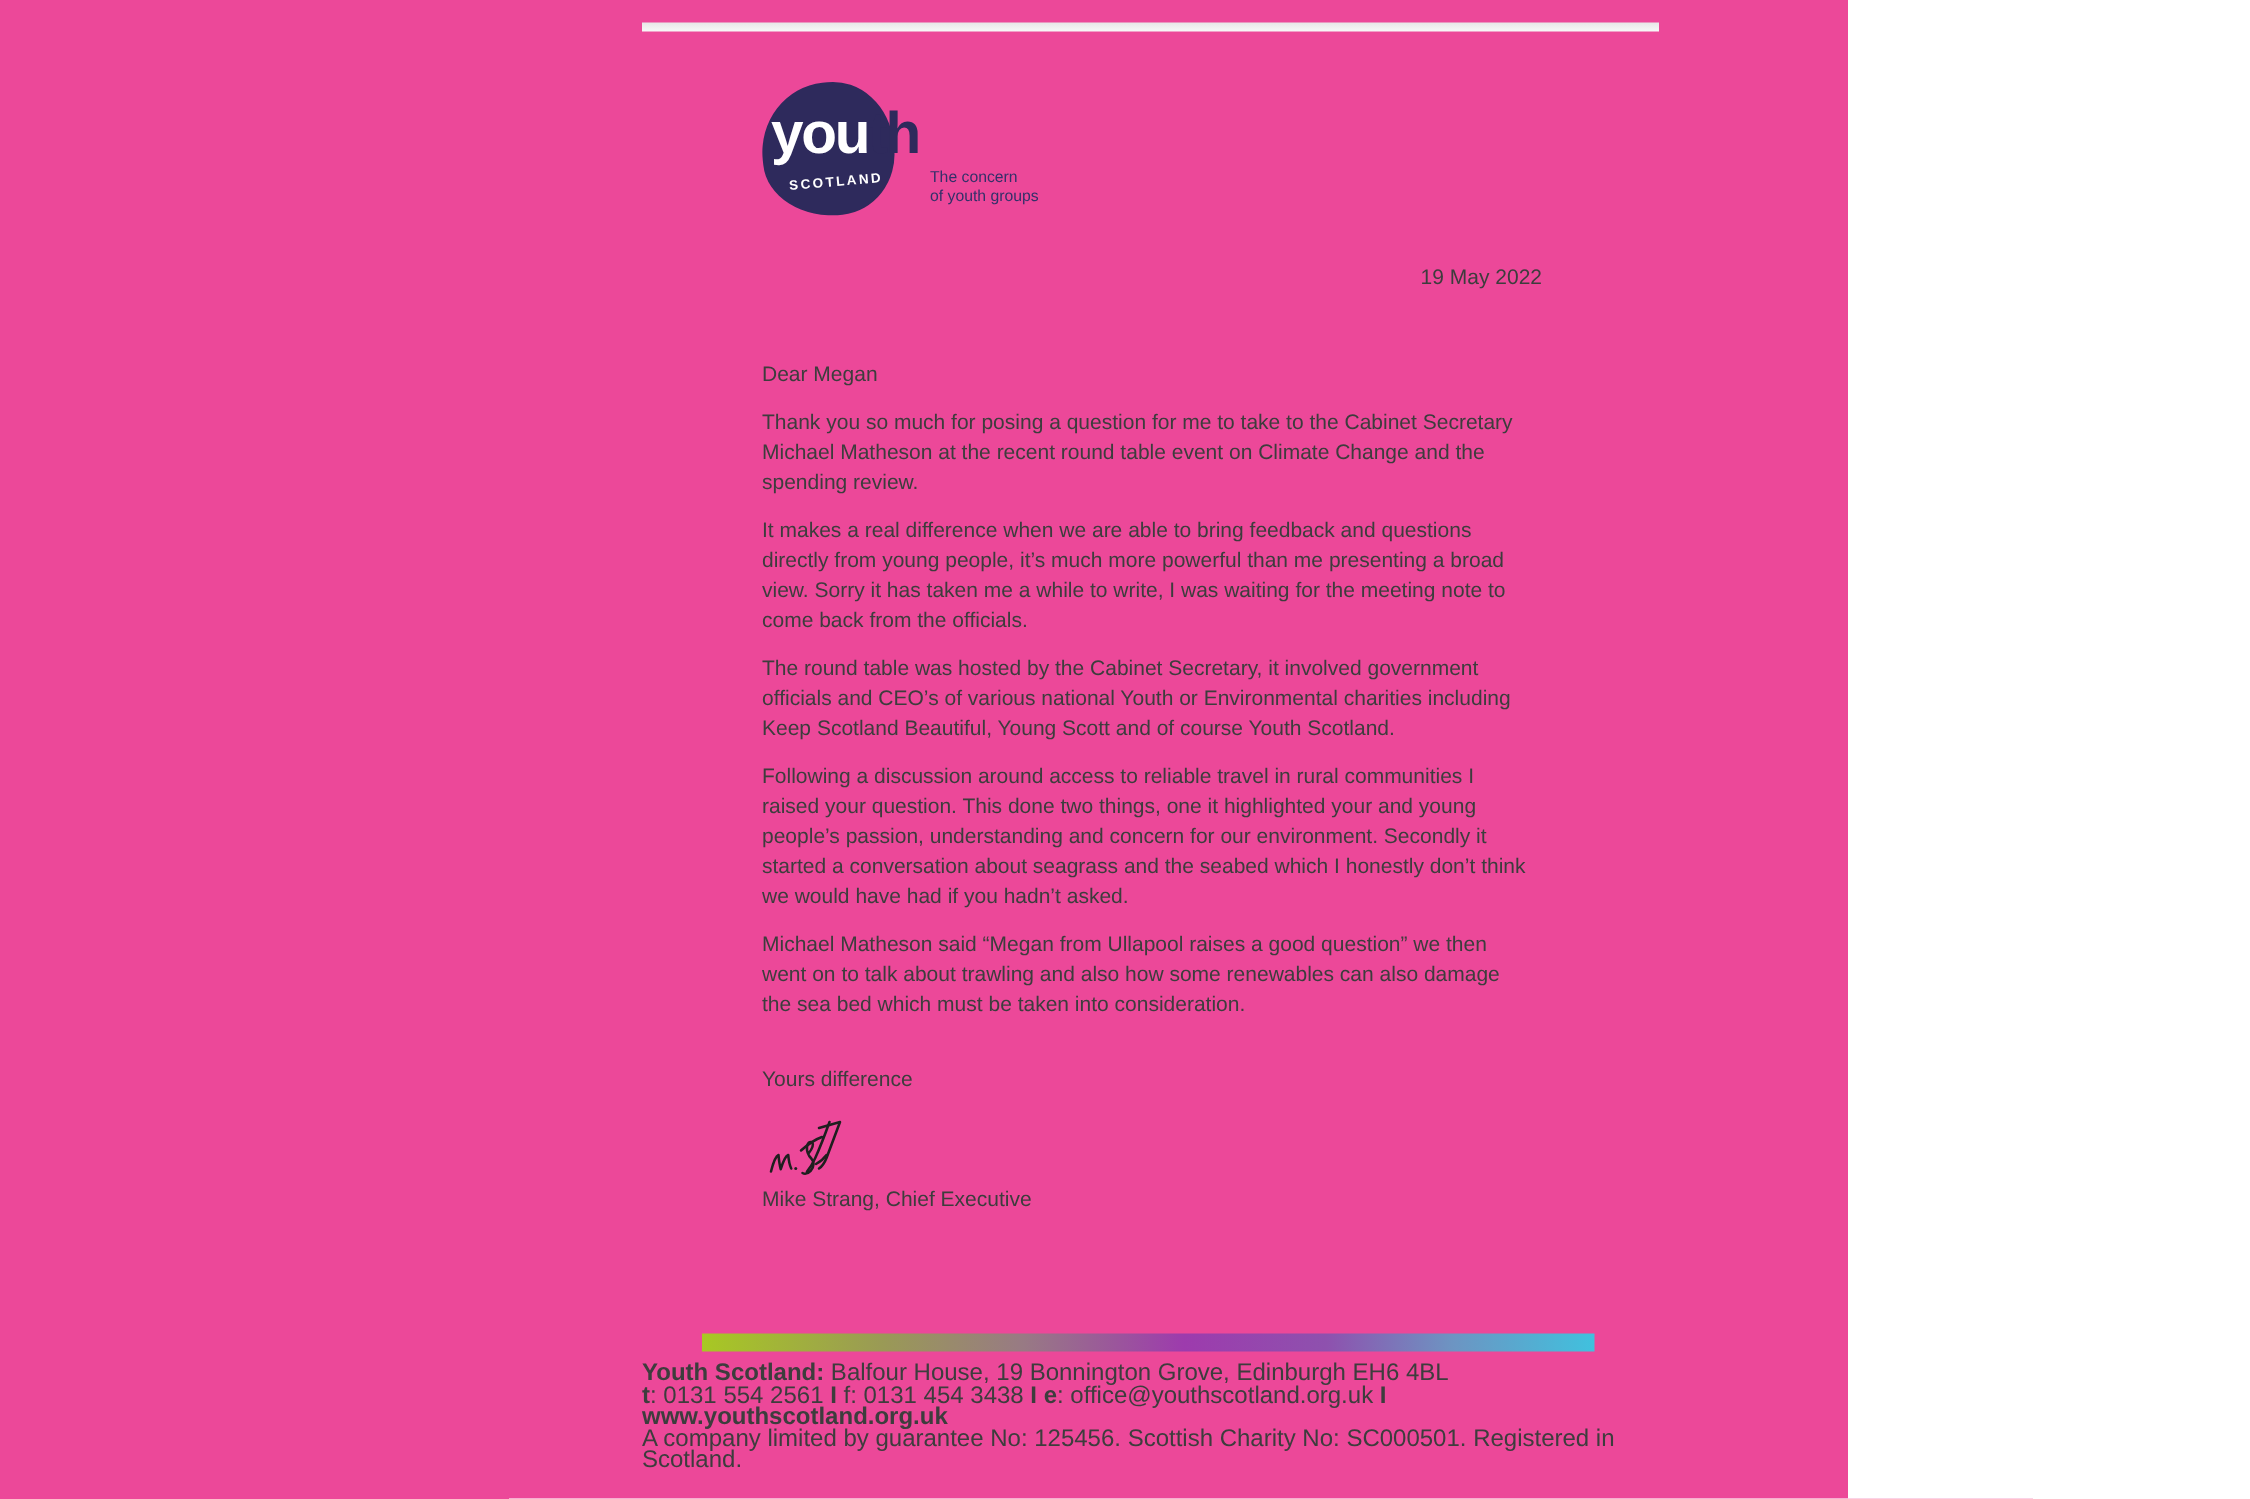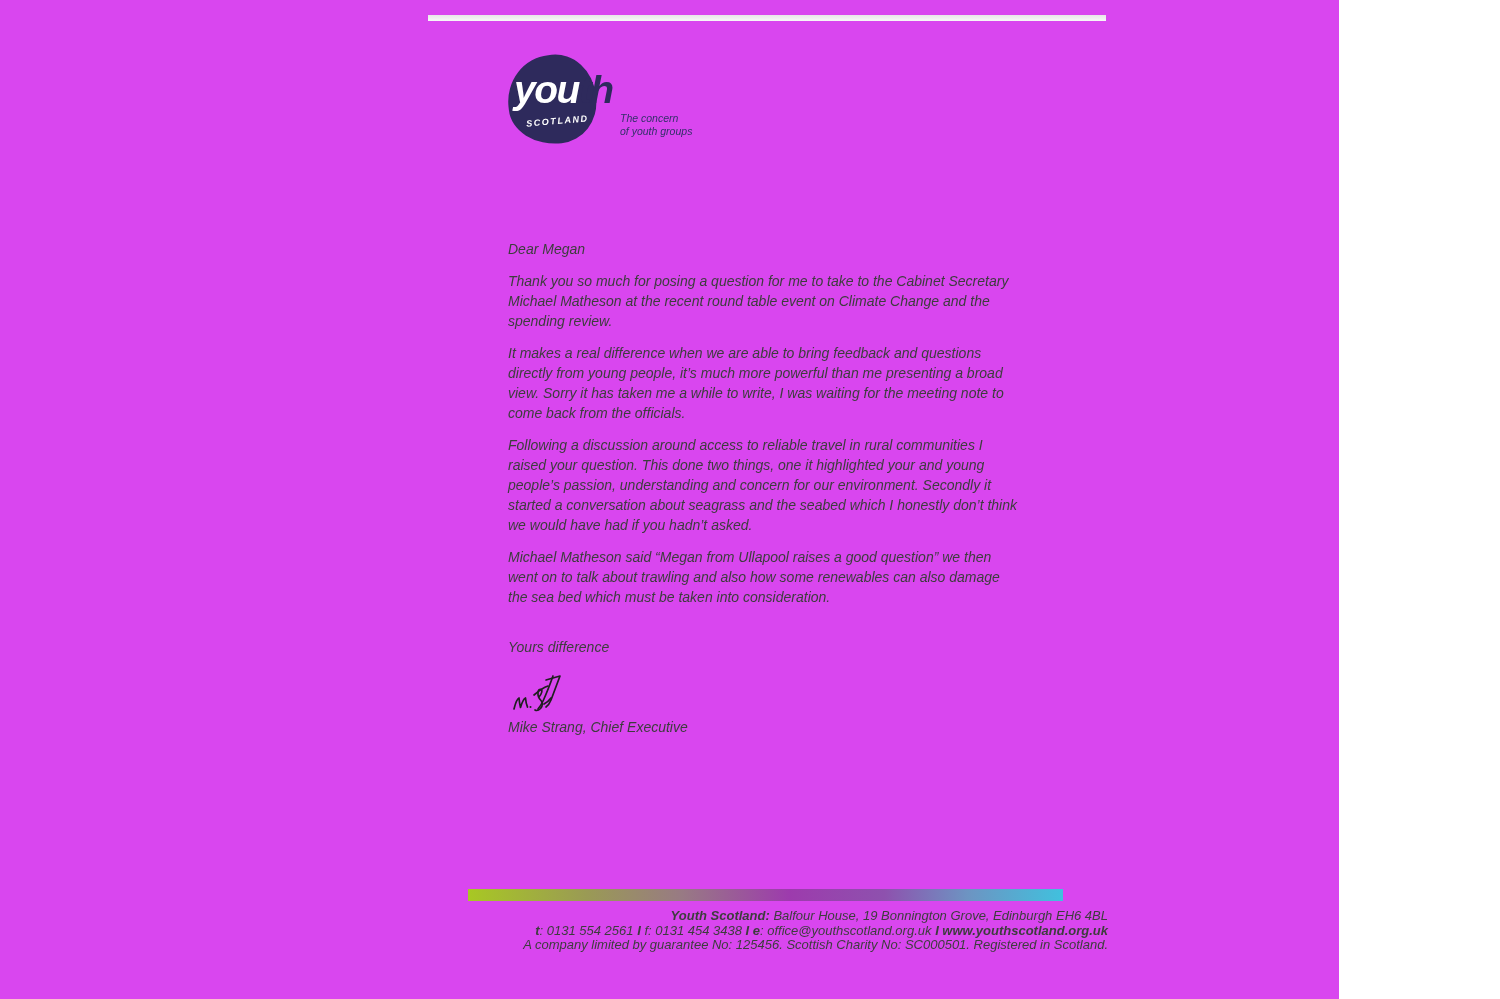--- a/index.html
+++ b/index.html
@@ -1,17 +1,17 @@
 <!DOCTYPE html>
 <html><head>
 <meta charset="utf-8">
 <style>
   * { margin:0; padding:0; box-sizing:border-box; }
   html,body { width:1500px; height:999px; background:#ffffff; font-family:"Liberation Sans", sans-serif; }
-  .stage { position:relative; width:1339px; height:999px; background:#d946ef; overflow:hidden;font-style:italic; }
+  .stage { position:relative; width:1232px; height:999px; background:#ec4899; overflow:hidden; }
 
   .top-band { position:absolute; left:428px; top:15px; width:678px; height:6px;
     background:linear-gradient(#e7e7e7, #f8f8f8); }
 
   
   .logo { position:absolute; left:506px; top:52px; width:200px; height:96px; }
   .logo-blob { position:absolute; left:2px; top:3px; width:88px; height:89px;
     background:#2e2a5c; border-radius:53% 47% 46% 58% / 55% 52% 48% 45%;
     transform:rotate(-6deg); }
   .logo-word { position:absolute; left:8px; top:18px; font-size:39px; font-weight:700;
@@ -33,45 +33,47 @@
   .signoff { margin-top:30px !important; }
   .signature { display:block; margin:14px 0 0 2px; }
   .signature-name { margin-top:16px; }
 
   
   .footer-bar { position:absolute; left:468px; top:889px; width:595px; height:12px;
     background:linear-gradient(90deg,
       #a8c823 0%, #9a9a55 20%, #987a84 36%, #9d3bad 54%, #8e51ae 70%,
       #6d94c2 84%, #40c1de 100%); }
   .footer-text { position:absolute; left:428px; top:909px; width:680px;
-    text-align:right; font-size:13px; line-height:14.5px; color:#3d3d3d; }
+    text-align:left; font-size:16px; line-height:14.5px; color:#3d3d3d; }
   .footer-text b { font-weight:700; }
 </style>
 </head>
 <body>
 
 <div class="stage">
 
   <div class="top-band"></div>
 
   <div class="logo">
     <div class="logo-blob"></div>
     <div class="logo-word"><span class="w-you">you</span><span class="w-th">th</span></div>
     <div class="logo-scotland">SCOTLAND</div>
     <div class="logo-tagline">
       <div>The concern</div>
       <div>of youth groups</div>
     </div>
   </div>
 
+  <div class="date-row">19 May 2022</div>
 
   <div class="letter-body">
     <p>Dear Megan</p>
     <p>Thank you so much for posing a question for me to take to the Cabinet Secretary Michael Matheson at the recent round table event on Climate Change and the spending review.</p>
     <p>It makes a real difference when we are able to bring feedback and questions directly from young people, it’s much more powerful than me presenting a broad view. Sorry it has taken me a while to write, I was waiting for the meeting note to come back from the officials.</p>
+    <p>The round table was hosted by the Cabinet Secretary, it involved government officials and CEO’s of various national Youth or Environmental charities including Keep Scotland Beautiful, Young Scott and of course Youth Scotland.</p>
     <p>Following a discussion around access to reliable travel in rural communities I raised your question. This done two things, one it highlighted your and young people’s passion, understanding and concern for our environment. Secondly it started a conversation about seagrass and the seabed which I honestly don’t think we would have had if you hadn’t asked.</p>
     <p>Michael Matheson said “Megan from Ullapool raises a good question” we then went on to talk about trawling and also how some renewables can also damage the sea bed which must be taken into consideration.</p>
     <p class="signoff">Yours difference</p>
 
     <svg class="signature" width="54" height="46" viewBox="0 0 54 46" fill="none" stroke="#1f1f1f" stroke-width="1.7" stroke-linecap="round" stroke-linejoin="round">
       <path d="M4 38 q2.5 -10 5 -11 q0.5 6 1.5 9.5 q2.5 -8.5 5 -9.5 q0.5 6 2 9"></path>
       <circle cx="20.5" cy="36" r="1" fill="#1f1f1f" stroke="none"></circle>
       <path d="M29 26 q4 -5 2.5 -7.5 q-3 -1 -3.5 3 q-0.5 4.5 3 8 q3 3.5 -0.5 8 q-3 3 -5.5 1.5"></path>
       <path d="M43 5 q-5 14 -9.5 24 q-2.5 5.5 -5.5 9"></path>
       <path d="M24 24 q8 -7 14 -9"></path>

